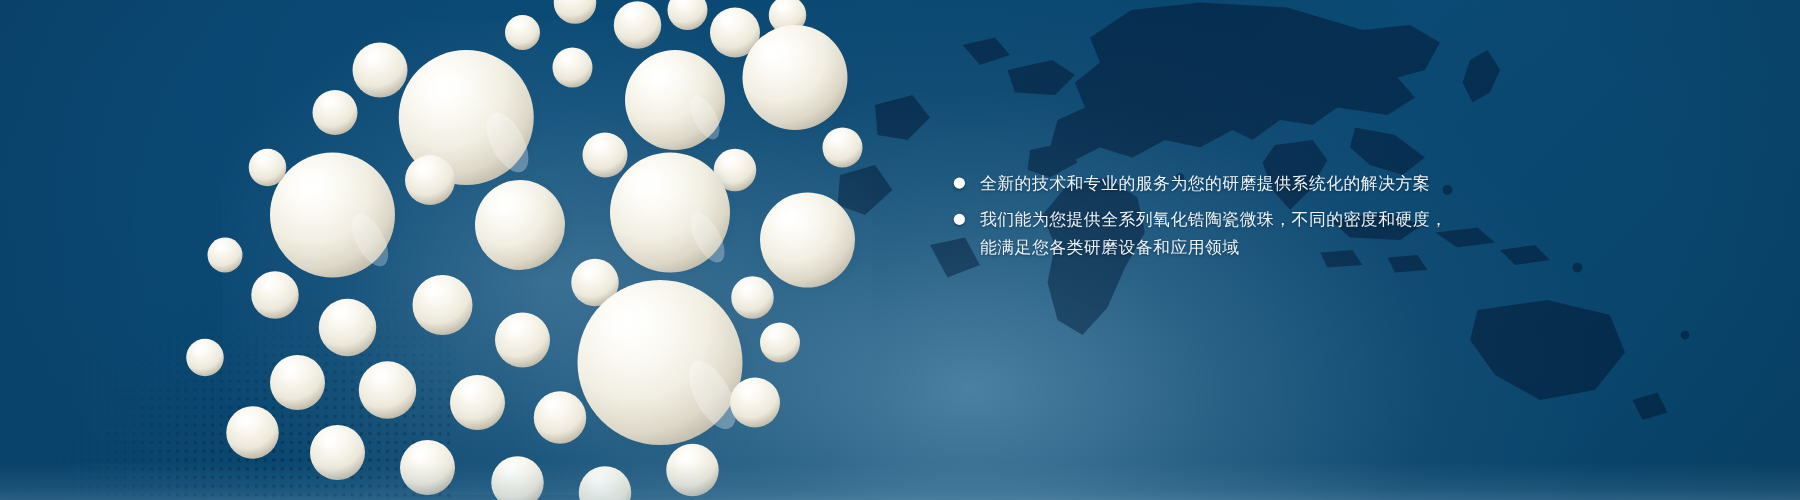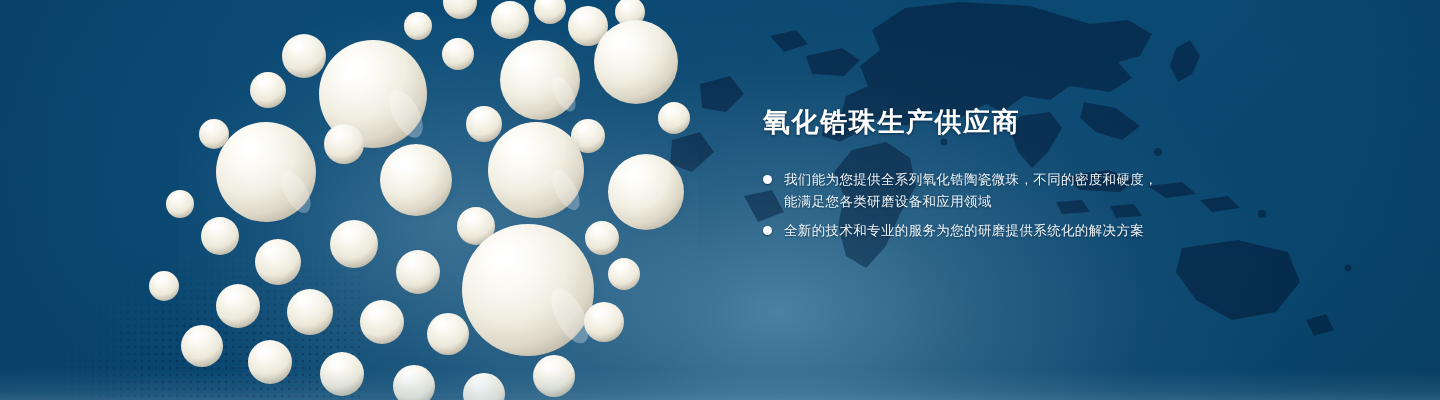--- a/index.html
+++ b/index.html
@@ -340,36 +340,35 @@
         </g>
       </g>
     </svg>
   </div>
 
   <div class="bg-vignette"></div>
   <div class="bg-bottomband"></div>
 
   <div class="copy">
 
-    <h1 class="headline">氧化锆珠生产供应商</h1>
 
     <ul class="bullets">
+
+      <li class="bullet">
+        <span class="bullet-dot"></span>
+        <span class="bullet-text">
+          <span>全新的技术和专业的服务为您的研磨提供系统化的解决方案</span>
+        </span>
+      </li>
 
       <li class="bullet">
         <span class="bullet-dot"></span>
         <span class="bullet-text">
           <span>我们能为您提供全系列氧化锆陶瓷微珠，不同的密度和硬度，</span>
           <span class="l2">能满足您各类研磨设备和应用领域</span>
         </span>
       </li>
 
-      <li class="bullet">
-        <span class="bullet-dot"></span>
-        <span class="bullet-text">
-          <span>全新的技术和专业的服务为您的研磨提供系统化的解决方案</span>
-        </span>
-      </li>
-
 
     </ul>
   </div>
 
 </div>
 
 </body></html>

